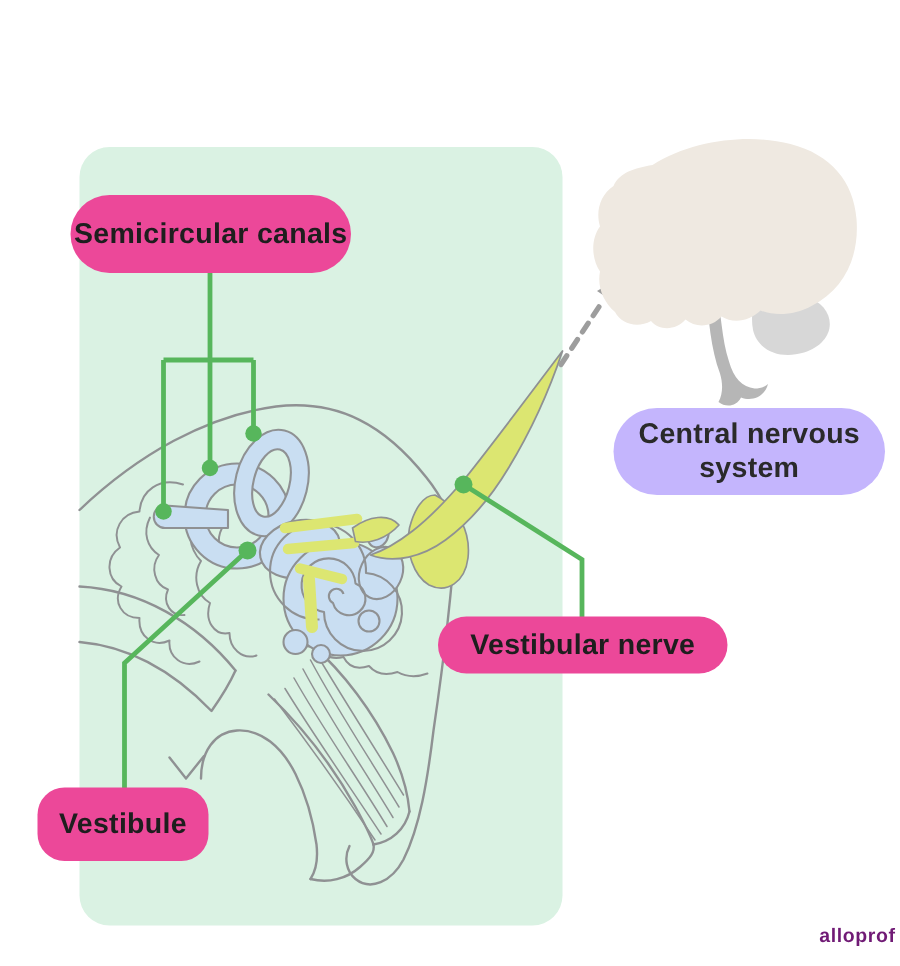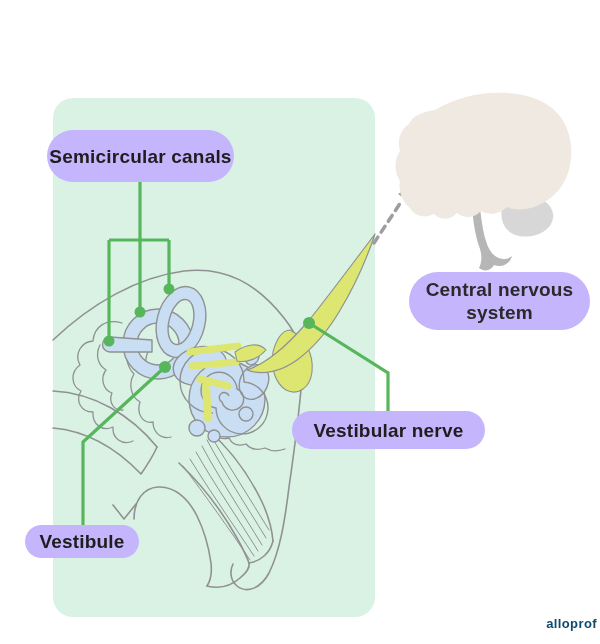--- a/index.html
+++ b/index.html
@@ -10,30 +10,30 @@
   .panel{
     position:absolute;left:53px;top:98px;width:322px;height:519px;
     background:#daf2e3;border-radius:20px;
   }
   .artwork{position:absolute;left:0;top:0;width:600px;height:644px;}
   .pill{
     position:absolute;display:flex;align-items:center;justify-content:center;
     text-align:center;font-weight:700;font-size:19px;color:#1e1e1e;
     line-height:23px;letter-spacing:0.2px;
   }
-  .pill.green{background:#c4b5fd;}
+  .pill.green{background:#ec4899;}
   .pill.gray{background:#c4b5fd;color:#2a2a2a;}
   .pill.nowrap{white-space:nowrap;text-align:right;}
   .pill-semicircular{left:47px;top:130px;width:187px;height:52px;border-radius:26px;}
-  .pill-vestibule{left:25px;top:525px;width:114px;height:33px;border-radius:18px;}
+  .pill-vestibule{left:25px;top:525px;width:114px;height:49px;border-radius:18px;}
   .pill-vestibular-nerve{left:292px;top:411px;width:193px;height:38px;border-radius:19px;}
   .pill-cns{left:409px;top:272px;width:181px;height:58px;border-radius:29px;}
   .watermark{
     position:absolute;right:3px;bottom:13px;font-size:13px;font-weight:700;
-    color:#0c4a6e;letter-spacing:0.4px;
+    color:#701a75;letter-spacing:0.4px;
   }
 </style>
 </head>
 <body>
 
 <div class="stage">
 
   <div class="panel"></div>
 
   <svg class="artwork" viewBox="0 0 600 644" xmlns="http://www.w3.org/2000/svg">

